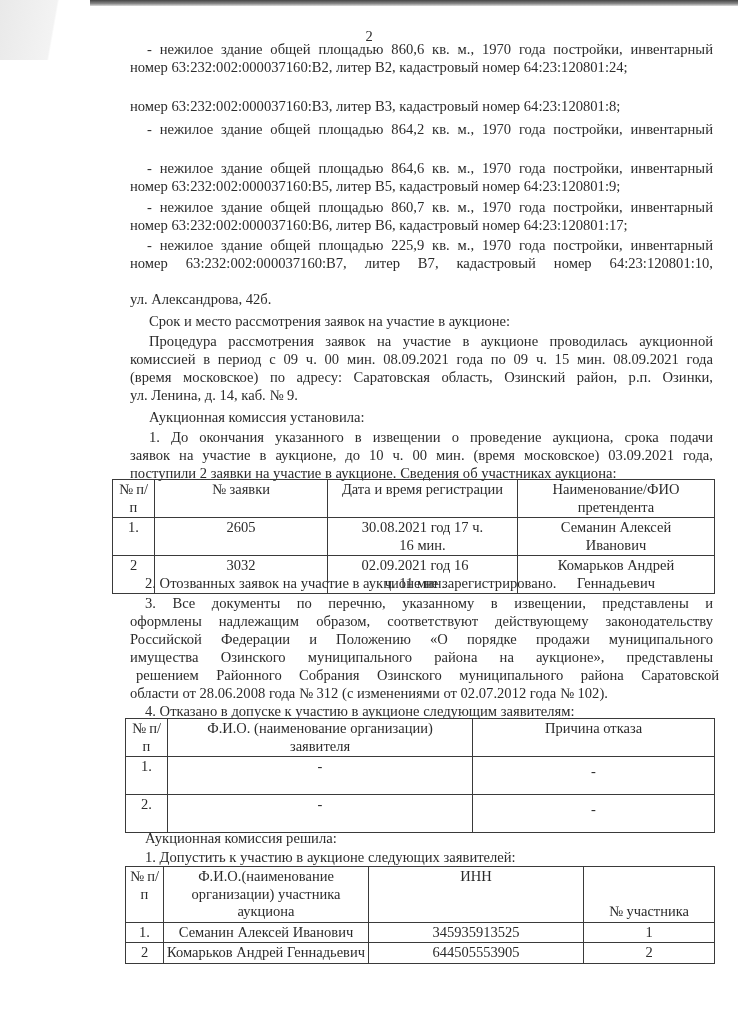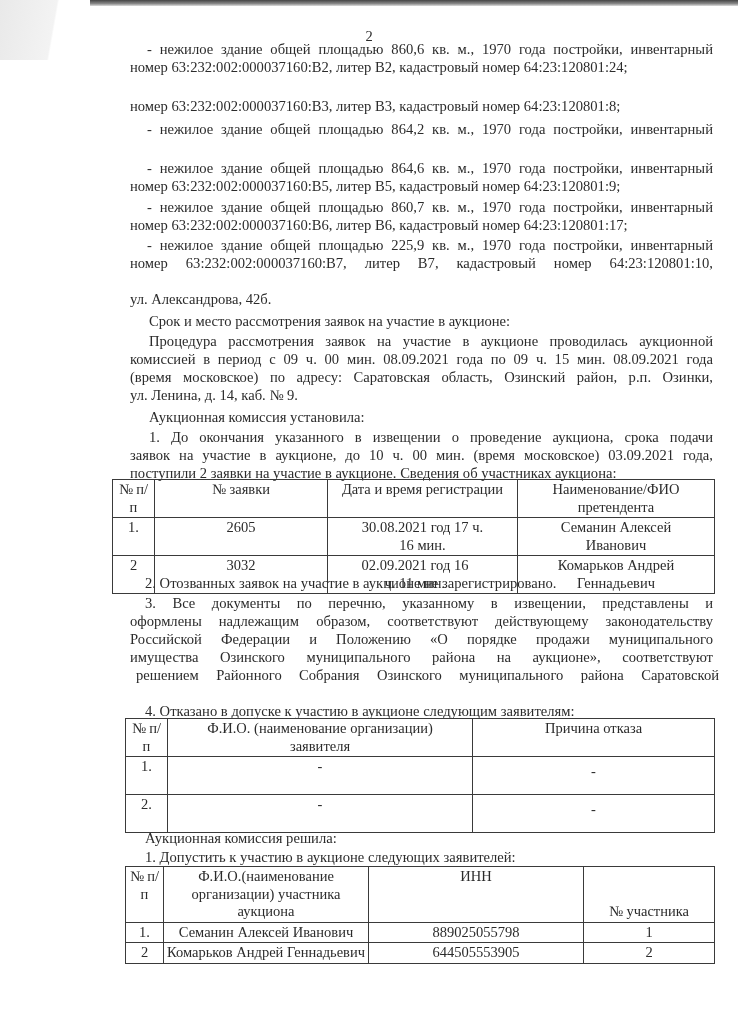--- a/index.html
+++ b/index.html
@@ -74,22 +74,23 @@
       <td style="padding-left:30px;padding-right:45px">02.09.2021 год 16 ч. 11 мин.</td>
       <td style="padding-left:22px;padding-right:22px">Комарьков Андрей Геннадьевич</td>
     </tr>
   </tbody>
     </table>
 
   <div class="line" style="left:145px;top:574px">2. Отозванных заявок на участие в аукционе не зарегистрировано.</div>
   <div class="line just" style="left:145px;top:594px;width:568px">3. Все документы по перечню, указанному в извещении, представлены и</div>
   <div class="line just" style="left:130px;top:612px;width:583px">оформлены надлежащим образом, соответствуют действующему законодательству</div>
   <div class="line just" style="left:130px;top:630px;width:583px">Российской Федерации и Положению «О порядке продажи муниципального</div>
-  <div class="line just" style="left:130px;top:648px;width:583px">имущества Озинского муниципального района на аукционе», соответствуют</div>
+  <div class="line just" style="left:130px;top:648px;width:583px">имущества Озинского муниципального района на аукционе», представлены</div>
   <div class="line just" style="left:136px;top:666px;width:583px">решением Районного Собрания Озинского муниципального района Саратовской</div>
+  <div class="line" style="left:130px;top:684px">области от 28.06.2008 года № 312 (с изменениями от 02.07.2012 года № 102).</div>
   <div class="line" style="left:145px;top:702px">4. Отказано в допуске к участию в аукционе следующим заявителям:</div>
 
   <table class="doc" style="left:125px;top:718px;width:590px">
     <colgroup>
         <col style="width:42px">
         <col style="width:305px">
         <col>
       </colgroup>
     <tbody>
         <tr style="height:38px">
@@ -123,21 +124,21 @@
     <tbody>
         <tr style="height:36px">
       <td>№ п/п</td>
       <td>Ф.И.О.(наименование организации) участника аукциона</td>
       <td>ИНН</td>
       <td style="vertical-align:bottom">№ участника</td>
     </tr>
     <tr style="height:18px">
       <td>1.</td>
       <td>Семанин Алексей Иванович</td>
-      <td>889025055798</td>
+      <td>345935913525</td>
       <td>1</td>
     </tr>
     <tr style="height:18px">
       <td>2</td>
       <td style="white-space:nowrap">Комарьков Андрей Геннадьевич</td>
       <td>644505553905</td>
       <td>2</td>
     </tr>
   </tbody>
     </table>

